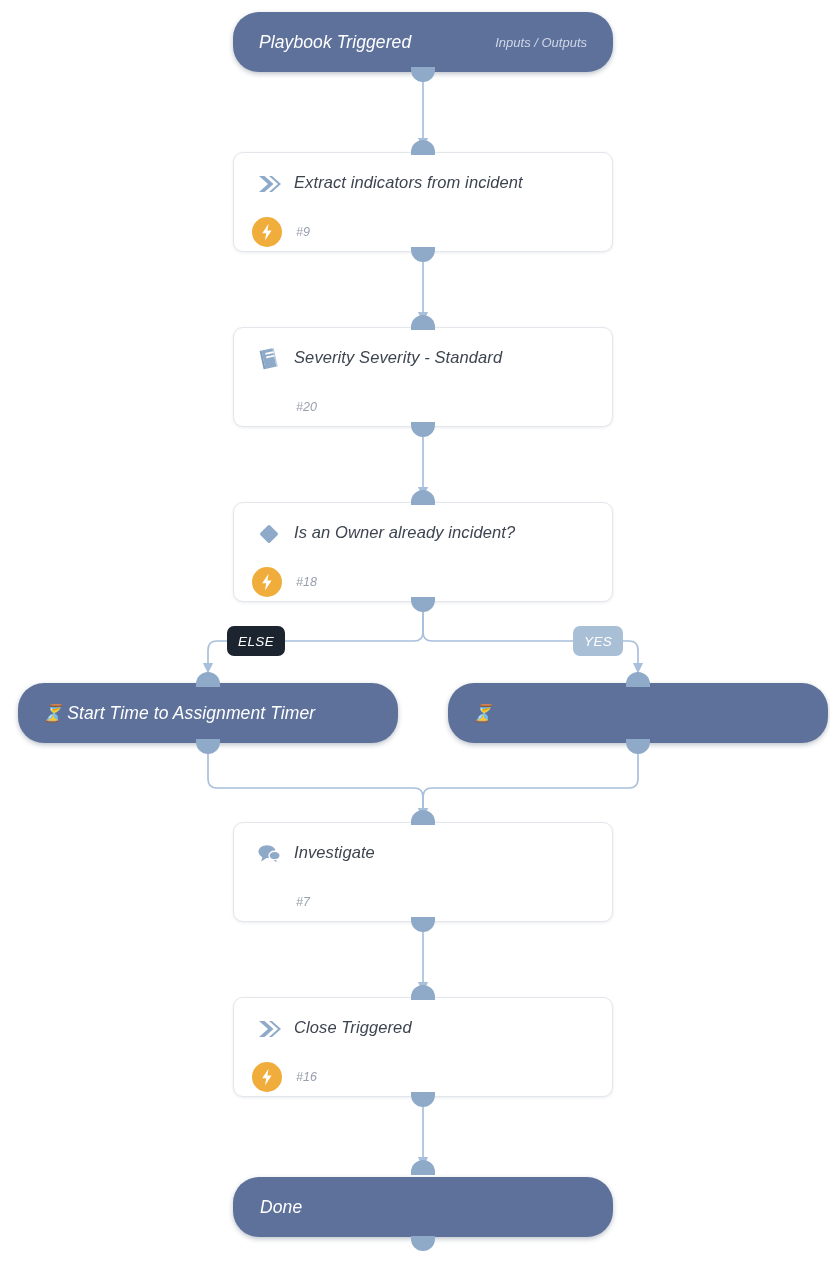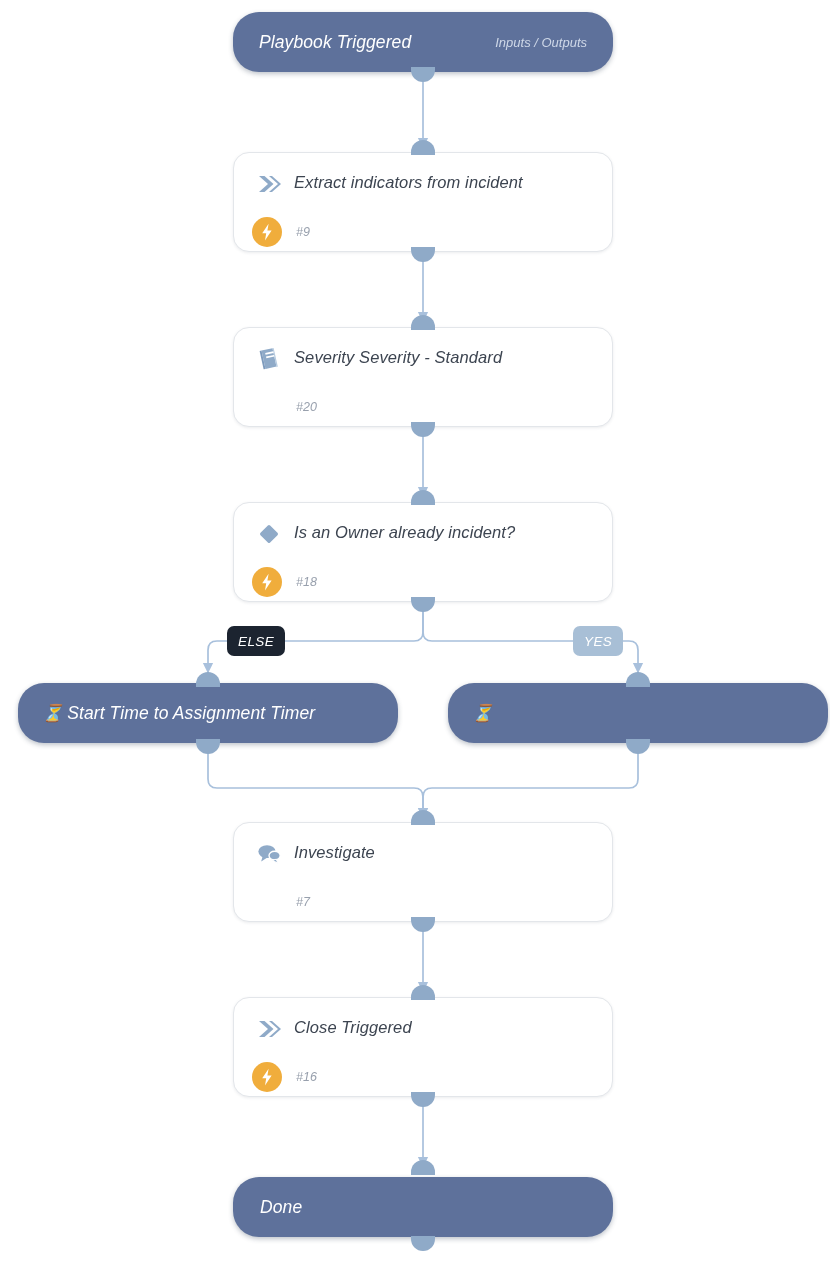--- a/index.html
+++ b/index.html
@@ -39,21 +39,21 @@
   }
   .hourglass{
     font-size:17px;line-height:1;color:#ffffff;margin-right:4px;
     display:inline-block;transform:translateY(0px);
   }
 
   
   .card{
     background:#ffffff;
     border:1px solid #e3e6ea;
-    border-radius:16px;
+    border-radius:10px;
     box-shadow:0 1px 3px rgba(60,70,90,.10);
     z-index:4;
   }
   .card-title{
     position:absolute;left:60px;top:20px;
     font-size:16.5px;color:#3c4450;
     white-space:nowrap;letter-spacing:.1px;
   }
   .card-icon{
     position:absolute;left:18px;top:14px;

